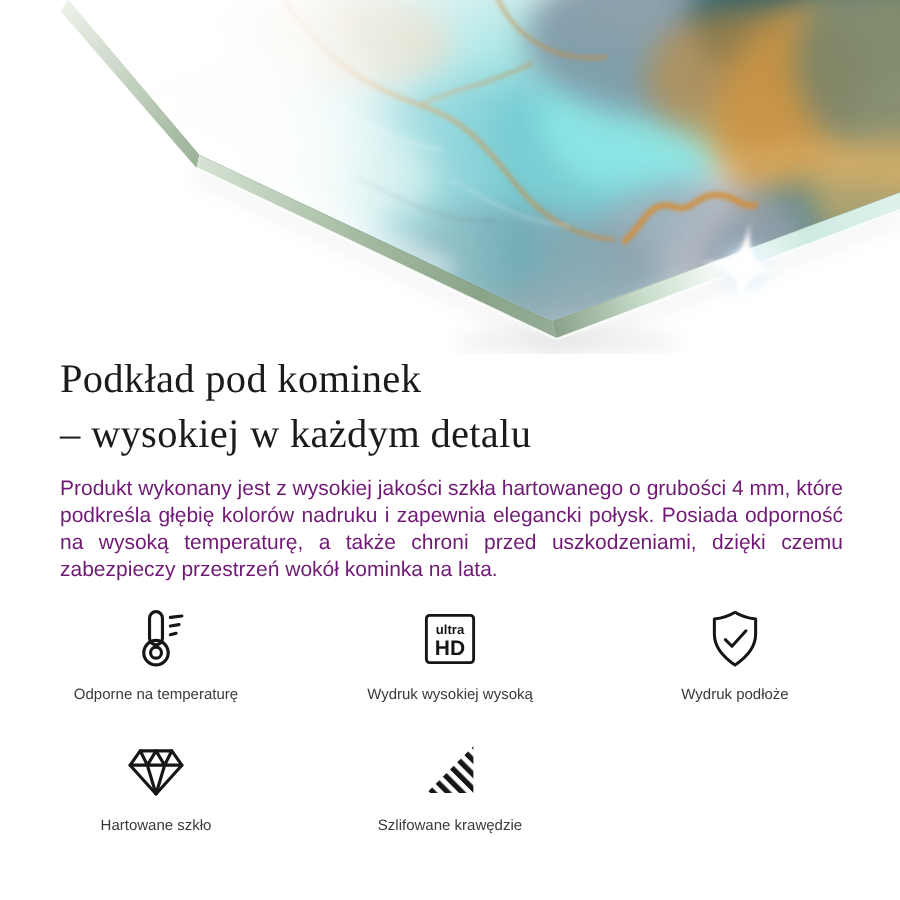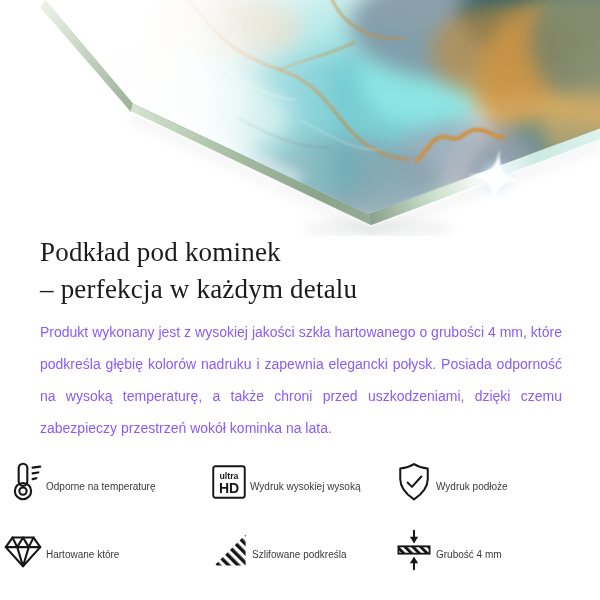--- a/index.html
+++ b/index.html
@@ -3,25 +3,25 @@
 <meta charset="utf-8">
 <style>
   html,body{margin:0;padding:0;background:#ffffff;}
   .page{position:relative;width:600px;height:600px;background:#ffffff;overflow:hidden;
         font-family:"Liberation Sans", sans-serif;color:#2e2e2e;}
   .hero{position:absolute;top:0;left:0;width:600px;height:236px;}
   .content{position:absolute;top:232px;left:0;width:600px;}
   h1.title{margin:2px 0 0 40px;font-family:"Liberation Serif","DejaVu Serif",serif;
            font-weight:500;font-size:27px;line-height:37px;color:#1b1b1b;letter-spacing:.2px;}
   h1.title span{display:block;}
-  p.desc{margin:8px 0 0 40px;width:522px;font-size:14px;line-height:32px;color:#8b5cf6;
+  p.desc{margin:8px 0 0 40px;width:522px;font-size:14px;line-height:18px;color:#701a75;
          text-align:justify;}
   .features{display:grid;grid-template-columns:208px 184px 196px;row-gap:20px;
             margin-top:14px;}
-  .feature{display:flex;flex-direction:row;align-items:center;}
+  .feature{display:flex;flex-direction:column;align-items:center;}
   .feature .icon{height:48px;display:flex;align-items:center;justify-content:center;}
   .feature .label{margin-top:8px;font-size:10px;color:#3a3a3a;white-space:nowrap;}
   .ic{stroke:#161616;fill:none;stroke-width:2.2;stroke-linecap:round;stroke-linejoin:round;}
   .ic-fill{fill:#161616;stroke:none;}
   .hd-text{font-family:"Liberation Sans",sans-serif;font-weight:bold;fill:#161616;
            text-anchor:middle;stroke:none;}
 </style>
 </head>
 <body>
 
@@ -132,21 +132,21 @@
           <path d="M0,-13 C.8,-4 4,-.8 13,0 C4,.8 .8,4 0,13 C-.8,4 -4,.8 -13,0 C-4,-.8 -.8,-4 0,-13 Z" fill="#ffffff" transform="rotate(45)" opacity=".6" filter="url(#b1)"></path>
         </g>
         <circle r="2.2" fill="#ffffff"></circle>
       </g>
     </svg>
   </div>
 
   <div class="content">
     <h1 class="title">
       <span>Podkład pod kominek</span>
-      <span>– perfekcja w każdym detalu</span>
+      <span>– wysokiej w każdym detalu</span>
     </h1>
 
     <p class="desc">Produkt wykonany jest z wysokiej jakości szkła hartowanego o grubości 4 mm, które podkreśla głębię kolorów nadruku i zapewnia elegancki połysk. Posiada odporność na wysoką temperaturę, a także chroni przed uszkodzeniami, dzięki czemu zabezpieczy przestrzeń wokół kominka na lata.</p>
 
     <div class="features">
 
       <div class="feature">
         <div class="icon">
           <svg width="46" height="46" viewBox="0 0 48 48">
             <rect class="ic" x="19.5" y="5" width="9" height="23" rx="4.5"></rect>
@@ -181,52 +181,34 @@
         <div class="label">Wydruk podłoże</div>
       </div>
 
       <div class="feature">
         <div class="icon">
           <svg width="46" height="46" viewBox="0 0 48 48">
             <path class="ic" stroke-width="2.1" d="M13,11 L35,11 L42,21 L24,41 L6,21 Z"></path>
             <path class="ic" stroke-width="1.8" d="M6,21 L42,21 M13,11 L18,21 M24,11 L18,21 M24,11 L30,21 M35,11 L30,21 M18,21 L24,41 M30,21 L24,41"></path>
           </svg>
         </div>
-        <div class="label">Hartowane które</div>
+        <div class="label">Hartowane szkło</div>
       </div>
 
       <div class="feature">
         <div class="icon">
           <svg width="44" height="44" viewBox="0 0 48 48">
             <defs>
               <pattern id="hatch1" width="7.4" height="7.4" patternUnits="userSpaceOnUse" patternTransform="rotate(-45)">
                 <rect width="7.4" height="7.4" fill="#ffffff"></rect>
                 <rect width="3.8" height="7.4" fill="#161616"></rect>
               </pattern>
             </defs>
             <path d="M7,41 L41,7 L41,41 Z" fill="url(#hatch1)"></path>
           </svg>
         </div>
-        <div class="label">Szlifowane podkreśla</div>
-      </div>
-
-      <div class="feature">
-        <div class="icon">
-          <svg width="44" height="44" viewBox="0 0 48 48">
-            <defs>
-              <pattern id="hatch2" width="6" height="6" patternUnits="userSpaceOnUse" patternTransform="rotate(-45)">
-                <rect width="6" height="6" fill="#ffffff"></rect>
-                <rect width="3.2" height="6" fill="#161616"></rect>
-              </pattern>
-            </defs>
-            <line class="ic" x1="24" y1="3" x2="24" y2="10" stroke-width="2.4"></line>
-            <path class="ic-fill" d="M19.5,9.5 L28.5,9.5 L24,17 Z"></path>
-            <rect x="7" y="20" width="34" height="8" fill="url(#hatch2)" stroke="#161616" stroke-width="2"></rect>
-            <line class="ic" x1="24" y1="45" x2="24" y2="38" stroke-width="2.4"></line>
-            <path class="ic-fill" d="M19.5,38.5 L28.5,38.5 L24,31 Z"></path>
-          </svg>
-        </div>
-        <div class="label">Grubość 4 mm</div>
-      </div>
+        <div class="label">Szlifowane krawędzie</div>
+      </div>
+
 
     </div>
   </div>
 </div>
 
 </body></html>

